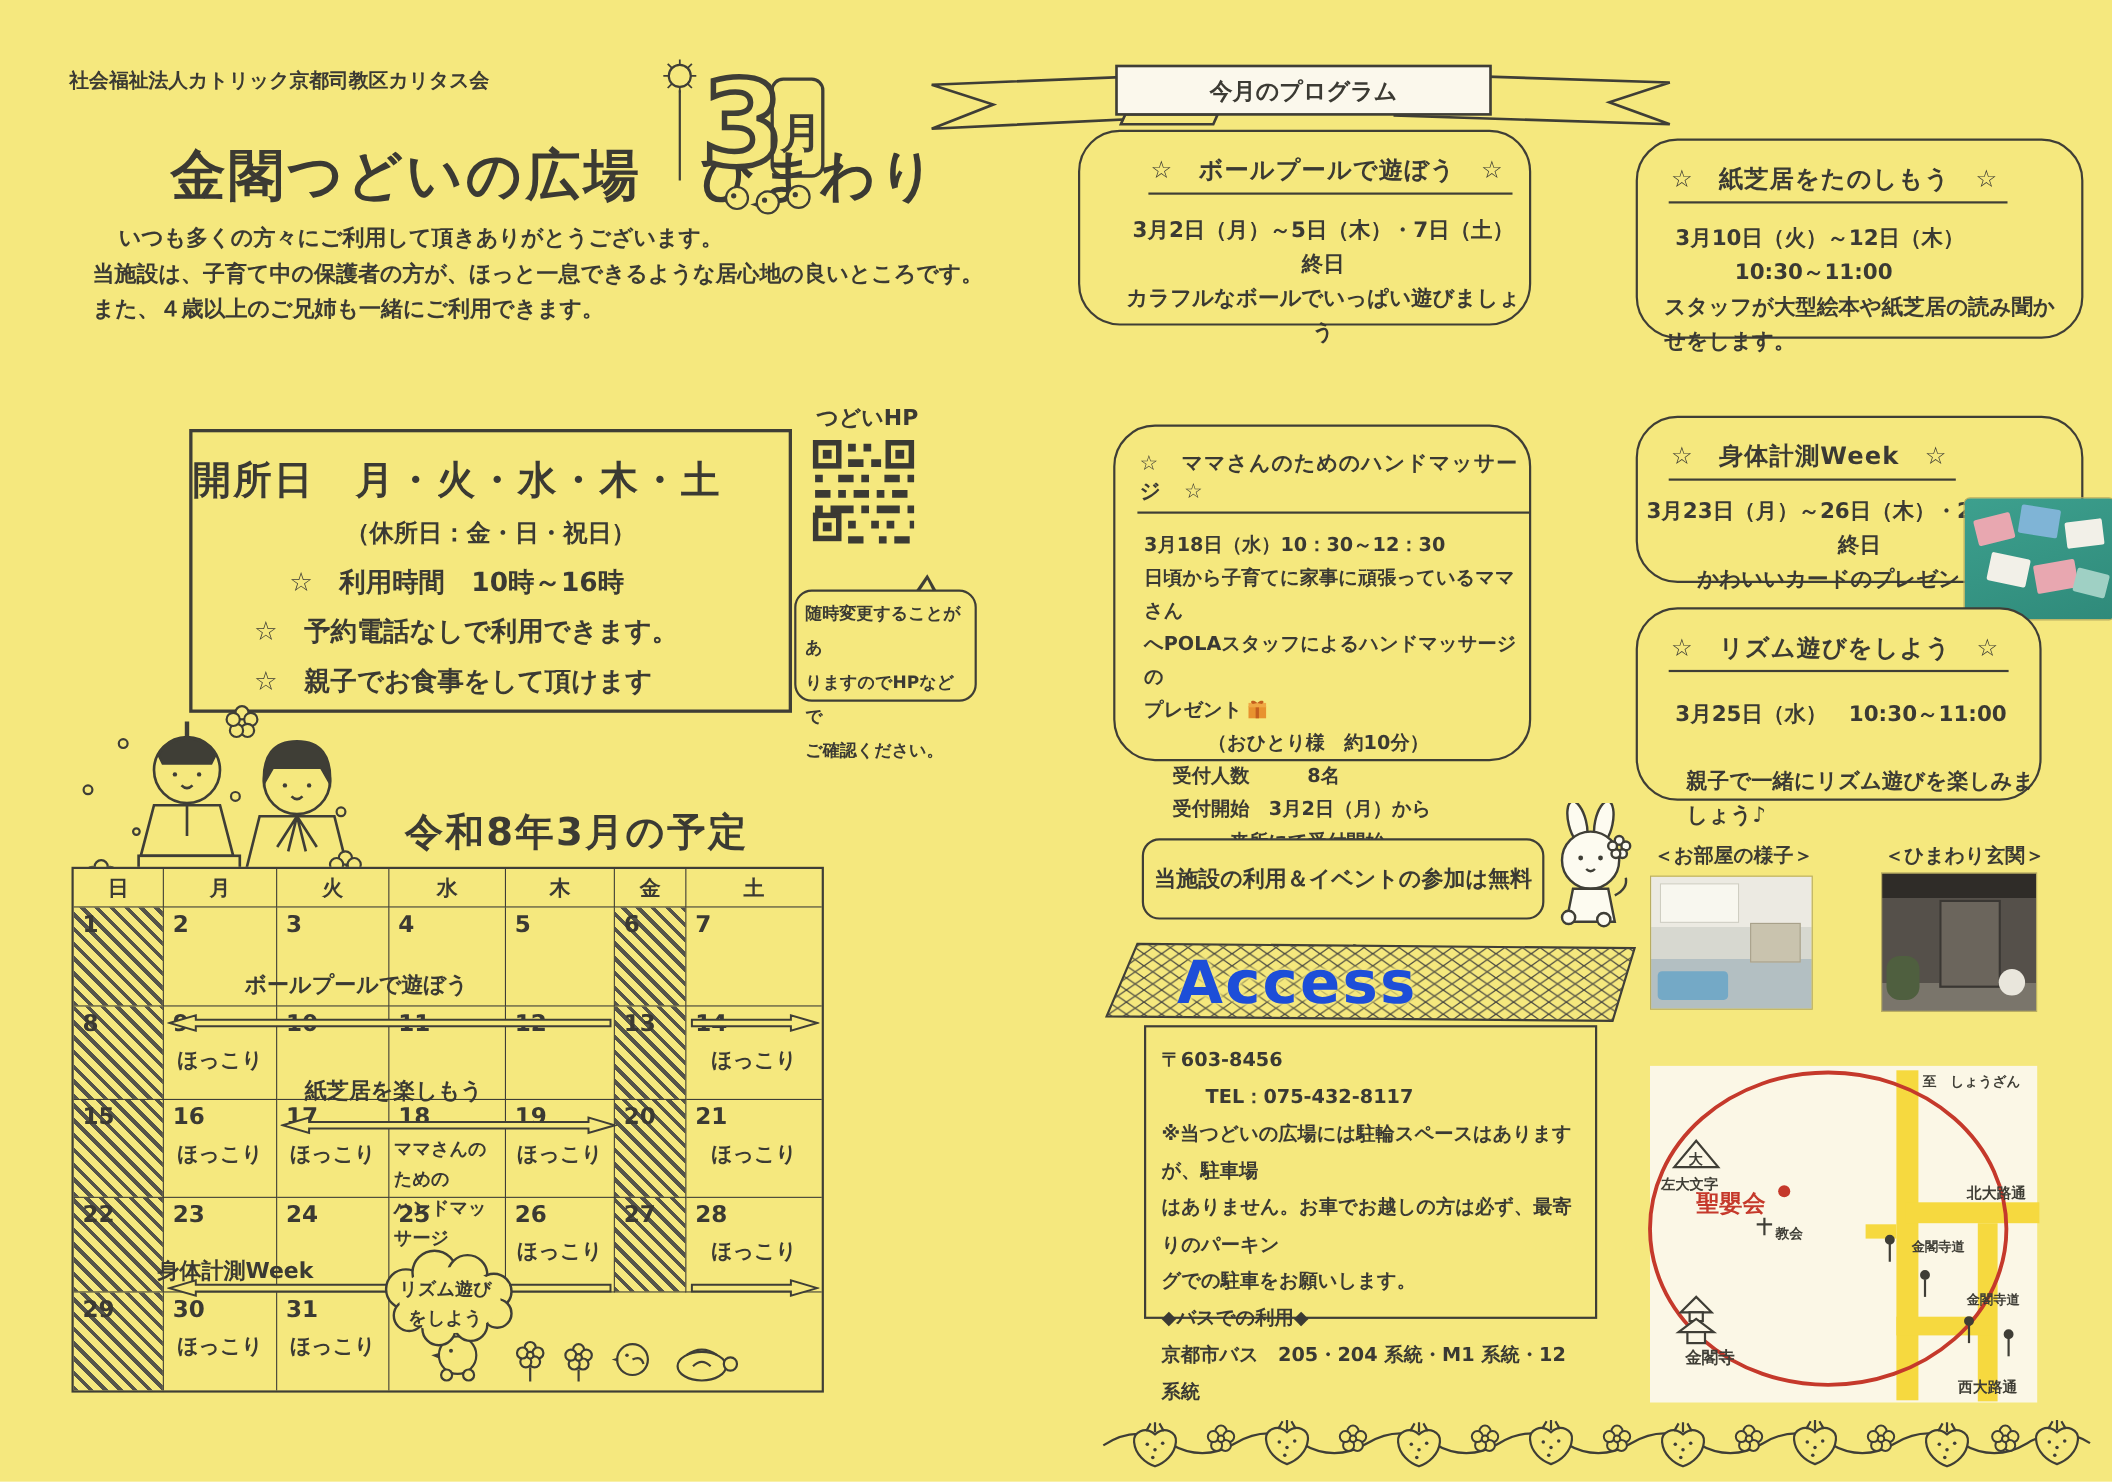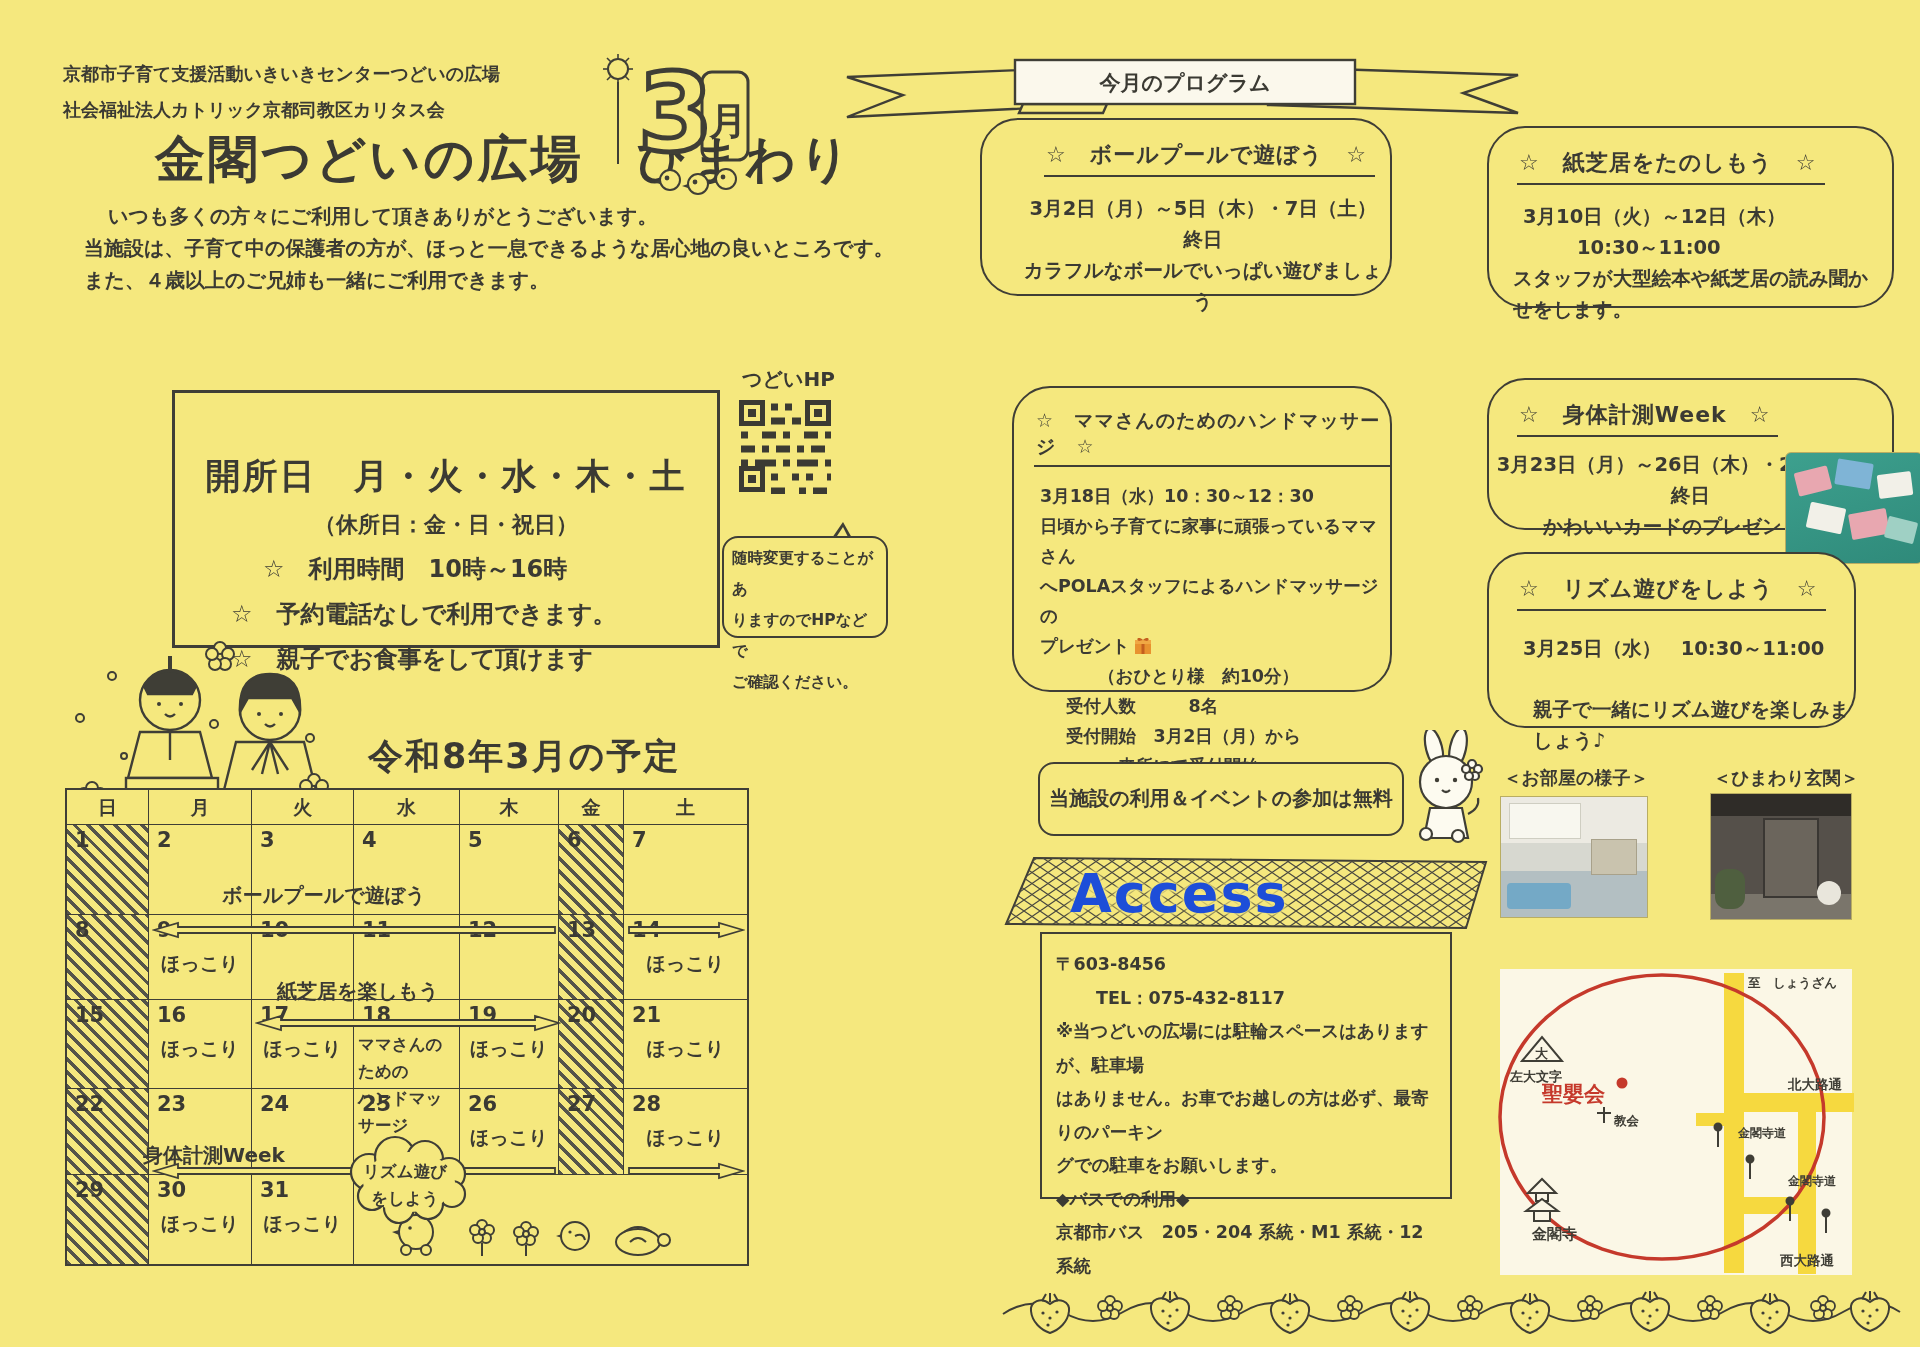--- a/index.html
+++ b/index.html
@@ -7,21 +7,21 @@
   .page{position:relative;width:1920px;height:1347px;background:#f5e87e;overflow:hidden;color:#3b3a33;}
   .abs{position:absolute;}
 
   
   .org{left:63px;top:56px;font-size:18px;font-weight:bold;line-height:36px;}
   .main-title{left:155px;top:126px;font-size:50px;font-weight:bold;letter-spacing:3px;}
   .intro{left:84px;top:200px;font-size:20px;line-height:32px;font-weight:600;}
   .intro div:first-child{padding-left:24px;}
 
   .info-box{left:172px;top:390px;width:548px;height:258px;border:3px solid #3f3e36;box-sizing:border-box;padding-top:20px;}
-  .info-open{font-size:35px;font-weight:bold;text-align:center;letter-spacing:2px;margin-top:40px;}
+  .info-open{font-size:35px;font-weight:bold;text-align:left;letter-spacing:2px;}
   .info-closed{font-size:22px;font-weight:600;text-align:center;margin-top:10px;}
   .info-bullet{font-size:24px;font-weight:600;margin-top:13px;padding-left:56px;}
   .info-bullet.first{padding-left:88px;}
 
   .hp-label{left:742px;top:366px;font-size:20px;font-weight:bold;}
   .note-bubble{left:722px;top:536px;width:166px;height:102px;border:2.5px solid #3f3e36;border-radius:16px;
     font-size:15.5px;line-height:31px;font-weight:600;padding:5px 8px;box-sizing:border-box;white-space:pre-line;background:#f5e87e;}
   .tail-o{left:832px;top:522px;width:0;height:0;border-left:11px solid transparent;border-right:9px solid transparent;border-bottom:16px solid #3f3e36;}
   .tail-i{left:835px;top:527px;width:0;height:0;border-left:8px solid transparent;border-right:6px solid transparent;border-bottom:12px solid #f5e87e;}
 
@@ -80,21 +80,20 @@
   .access-box .tel{padding-left:40px;}
 
   svg text{font-family:"DejaVu Sans",sans-serif;}
 </style>
 </head>
 <body>
 
 <div class="page">
 
   <div class="abs org">
-    <div>京都市子育て支援活動いきいきセンターつどいの広場</div>
     <div>社会福祉法人カトリック京都司教区カリタス会</div>
   </div>
 
   <div class="abs main-title">金閣つどいの広場　ひまわり</div>
 
   <svg class="abs" style="left:598px;top:42px;" width="158" height="158" viewBox="0 0 158 158">
     <g stroke="#3f3e36" fill="none" stroke-width="2">
       <line x1="20" y1="40" x2="20" y2="122"></line>
       <circle cx="20" cy="27" r="10"></circle>
       <g stroke-width="1.6">

